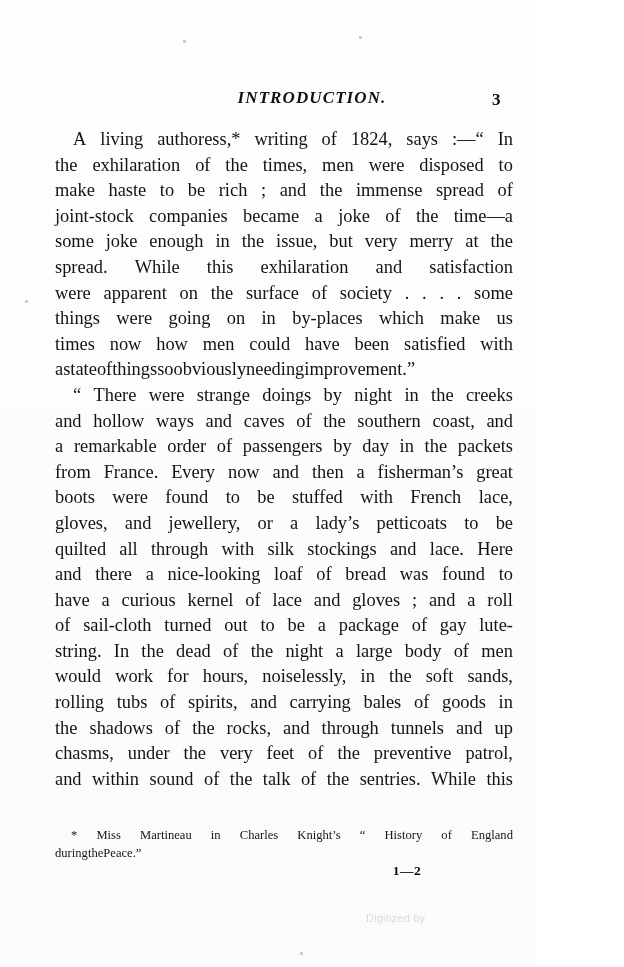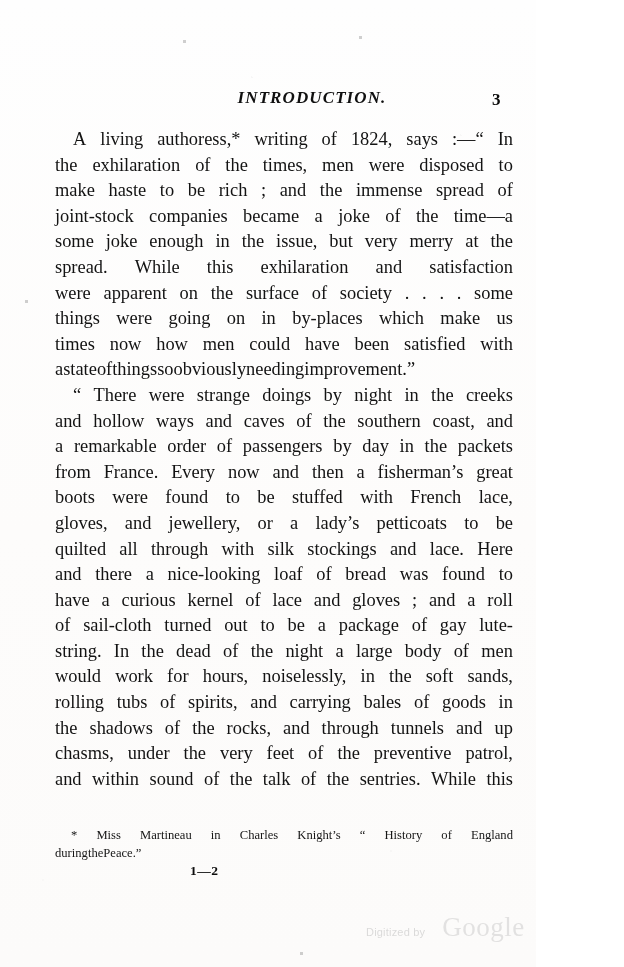--- a/index.html
+++ b/index.html
@@ -96,37 +96,37 @@
   #footnote .fn-line { display: flex; white-space: pre; }
   #footnote .fn-line.just { justify-content: space-between; }
   #footnote .fn-indent { padding-left: 16px; }
 
   
   #signature {
     position: absolute;
     top: 863px;
     left: 0;
     width: 624px;
-    text-align: left;
+    text-align: center;
     padding-left: 190px;
     box-sizing: border-box;
     font-weight: 700;
     font-size: 13.5px;
     letter-spacing: .5px;
     color: #0d0d0d;
   }
 
   
   #watermark {
     position: absolute;
     top: 912px;
     left: 366px;
     display: flex;
     align-items: baseline;
-    gap: 17px;
+    gap: 6px;
     opacity: .34;
     color: #9a9a9a;
     pointer-events: none;
   }
   #watermark .dig {
     font-family: "Liberation Sans", sans-serif;
     font-size: 11px;
     letter-spacing: .2px;
   }
   #watermark .goog {
@@ -192,21 +192,20 @@
 
   <div id="footnote">
       <div class="fn-line just fn-indent"><span>*</span><span>Miss</span><span>Martineau</span><span>in</span><span>Charles</span><span>Knight’s</span><span>“</span><span>History</span><span>of</span><span>England</span></div>
       <div class="fn-line"><span>during</span><span>the</span><span>Peace.”</span></div>
     </div>
 
   <div id="signature">1—2</div>
 
   <div id="watermark">
     <span class="dig">Digitized by</span>
-    <span class="goog">Google</span>
   </div>
 
   <div class="speck" style="left:611px; top:10px;  width:6px; height:14px;"></div>
   <div class="speck" style="left:612px; top:30px;  width:4px; height:10px;"></div>
   <div class="speck" style="left:611px; top:46px;  width:5px; height:12px;"></div>
   <div class="speck faint" style="left:613px; top:92px;  width:3px; height:7px;"></div>
   <div class="speck faint" style="left:612px; top:116px; width:4px; height:8px;"></div>
   <div class="speck faint" style="left:612px; top:132px; width:3px; height:7px;"></div>
   <div class="speck faint" style="left:610px; top:196px; width:3px; height:5px;"></div>
   <div class="speck" style="left:612px; top:282px; width:4px; height:12px;"></div>

